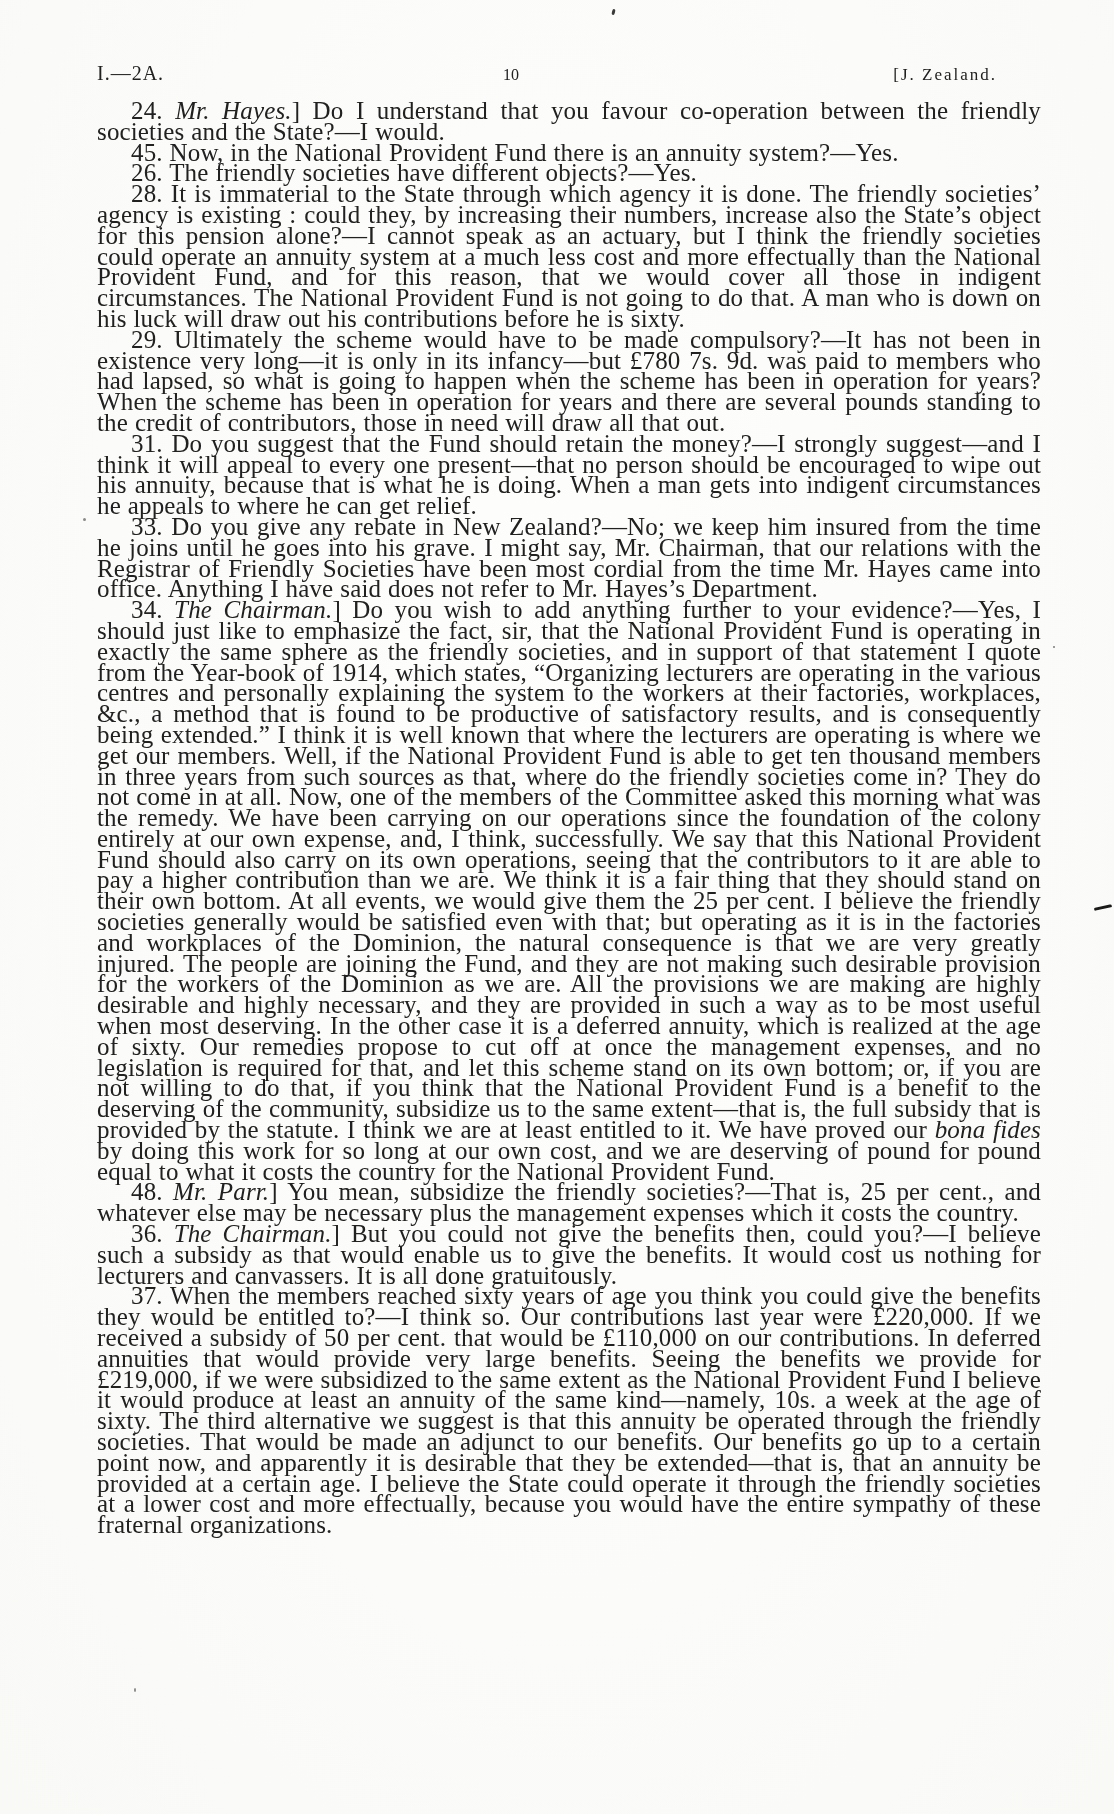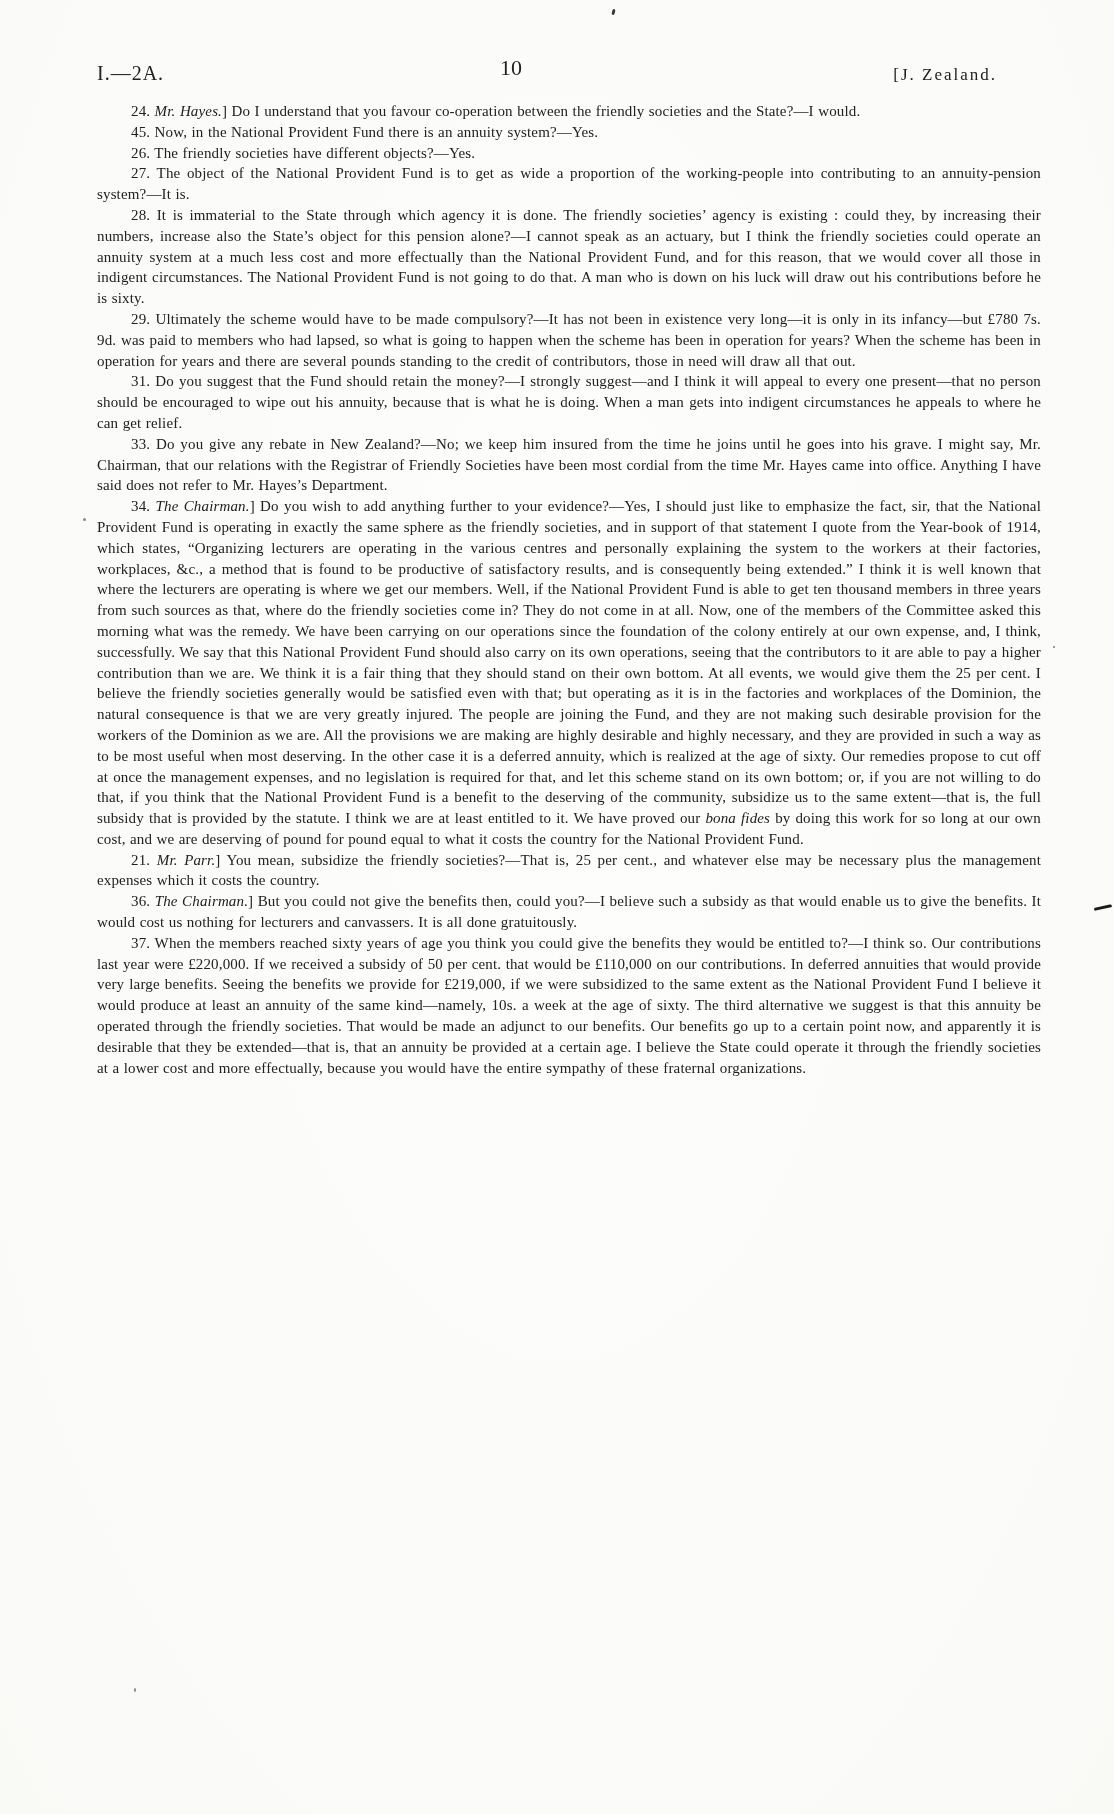--- a/index.html
+++ b/index.html
@@ -22,41 +22,41 @@
   .hdr-left {
     position: absolute;
     left: 97px;
     top: 62px;
     font-size: 20px;
     letter-spacing: 1px;
   }
   .hdr-page-number {
     position: absolute;
     left: 511px;
-    top: 55px;
+    top: 66px;
     transform: translateX(-50%);
-    font-size: 22px;
+    font-size: 16px;
   }
   .hdr-right {
     position: absolute;
     right: 117px;
     top: 65px;
     font-size: 17px;
     letter-spacing: 2px;
   }
   .body-text {
     position: absolute;
     left: 97px;
     top: 101px;
     width: 944px;
   }
   .body-text p {
     margin: 0;
     padding: 0;
-    font-size: 15px;
+    font-size: 25px;
     line-height: 20.8px;
     text-align: justify;
     text-indent: 34px;
     letter-spacing: 0.15px;
     word-spacing: 0.5px;
   }
   .body-text p em {
     font-style: italic;
   }
   
@@ -84,27 +84,26 @@
   <span class="hdr-left">I.—2A.</span>
 
   <span class="hdr-page-number">10</span>
 
   <span class="hdr-right">[J. Zealand.</span>
 
   <main class="body-text">
       <p><span>24. </span><em>Mr. Hayes.</em><span>] Do I understand that you favour co-operation between the friendly societies and the State?—I would.</span></p>
       <p><span>45. Now, in the National Provident Fund there is an annuity system?—Yes.</span></p>
       <p><span>26. The friendly societies have different objects?—Yes.</span></p>
-      <p><span>27. The object of the National Provident Fund is to get as wide a proportion of the working-people into contributing to an annuity-pension system?—It is.</span></p>
       <p><span>28. It is immaterial to the State through which agency it is done. The friendly societies’ agency is existing : could they, by increasing their numbers, increase also the State’s object for this pension alone?—I cannot speak as an actuary, but I think the friendly societies could operate an annuity system at a much less cost and more effectually than the National Provident Fund, and for this reason, that we would cover all those in indigent circumstances. The National Provident Fund is not going to do that. A man who is down on his luck will draw out his contributions before he is sixty.</span></p>
       <p><span>29. Ultimately the scheme would have to be made compulsory?—It has not been in existence very long—it is only in its infancy—but £780 7s. 9d. was paid to members who had lapsed, so what is going to happen when the scheme has been in operation for years? When the scheme has been in operation for years and there are several pounds standing to the credit of contributors, those in need will draw all that out.</span></p>
       <p><span>31. Do you suggest that the Fund should retain the money?—I strongly suggest—and I think it will appeal to every one present—that no person should be encouraged to wipe out his annuity, because that is what he is doing. When a man gets into indigent circumstances he appeals to where he can get relief.</span></p>
       <p><span>33. Do you give any rebate in New Zealand?—No; we keep him insured from the time he joins until he goes into his grave. I might say, Mr. Chairman, that our relations with the Registrar of Friendly Societies have been most cordial from the time Mr. Hayes came into office. Anything I have said does not refer to Mr. Hayes’s Department.</span></p>
       <p><span>34. </span><em>The Chairman.</em><span>] Do you wish to add anything further to your evidence?—Yes, I should just like to emphasize the fact, sir, that the National Provident Fund is operating in exactly the same sphere as the friendly societies, and in support of that statement I quote from the Year-book of 1914, which states, “Organizing lecturers are operating in the various centres and personally explaining the system to the workers at their factories, workplaces, &amp;c., a method that is found to be productive of satisfactory results, and is consequently being extended.” I think it is well known that where the lecturers are operating is where we get our members. Well, if the National Provident Fund is able to get ten thousand members in three years from such sources as that, where do the friendly societies come in? They do not come in at all. Now, one of the members of the Committee asked this morning what was the remedy. We have been carrying on our operations since the foundation of the colony entirely at our own expense, and, I think, successfully. We say that this National Provident Fund should also carry on its own operations, seeing that the contributors to it are able to pay a higher contribution than we are. We think it is a fair thing that they should stand on their own bottom. At all events, we would give them the 25 per cent. I believe the friendly societies generally would be satisfied even with that; but operating as it is in the factories and workplaces of the Dominion, the natural consequence is that we are very greatly injured. The people are joining the Fund, and they are not making such desirable provision for the workers of the Dominion as we are. All the provisions we are making are highly desirable and highly necessary, and they are provided in such a way as to be most useful when most deserving. In the other case it is a deferred annuity, which is realized at the age of sixty. Our remedies propose to cut off at once the management expenses, and no legislation is required for that, and let this scheme stand on its own bottom; or, if you are not willing to do that, if you think that the National Provident Fund is a benefit to the deserving of the community, subsidize us to the same extent—that is, the full subsidy that is provided by the statute. I think we are at least entitled to it. We have proved our </span><em>bona fides</em><span> by doing this work for so long at our own cost, and we are deserving of pound for pound equal to what it costs the country for the National Provident Fund.</span></p>
-      <p><span>21. </span><em>Mr. Parr.</em><span>] You mean, subsidize the friendly societies?—That is, 25 per cent., and whatever else may be necessary plus the management expenses which it costs the country.</span></p>
+      <p><span>48. </span><em>Mr. Parr.</em><span>] You mean, subsidize the friendly societies?—That is, 25 per cent., and whatever else may be necessary plus the management expenses which it costs the country.</span></p>
       <p><span>36. </span><em>The Chairman.</em><span>] But you could not give the benefits then, could you?—I believe such a subsidy as that would enable us to give the benefits. It would cost us nothing for lecturers and canvassers. It is all done gratuitously.</span></p>
       <p><span>37. When the members reached sixty years of age you think you could give the benefits they would be entitled to?—I think so. Our contributions last year were £220,000. If we received a subsidy of 50 per cent. that would be £110,000 on our contributions. In deferred annuities that would provide very large benefits. Seeing the benefits we provide for £219,000, if we were subsidized to the same extent as the National Provident Fund I believe it would produce at least an annuity of the same kind—namely, 10s. a week at the age of sixty. The third alternative we suggest is that this annuity be operated through the friendly societies. That would be made an adjunct to our benefits. Our benefits go up to a certain point now, and apparently it is desirable that they be extended—that is, that an annuity be provided at a certain age. I believe the State could operate it through the friendly societies at a lower cost and more effectually, because you would have the entire sympathy of these fraternal organizations.</span></p>
     </main>
 
   <div class="pen-mark"></div>
   <div class="speck speck-top"></div>
   <div class="speck speck-left"></div>
   <div class="speck speck-right"></div>
   <div class="speck speck-bottom"></div>
 

